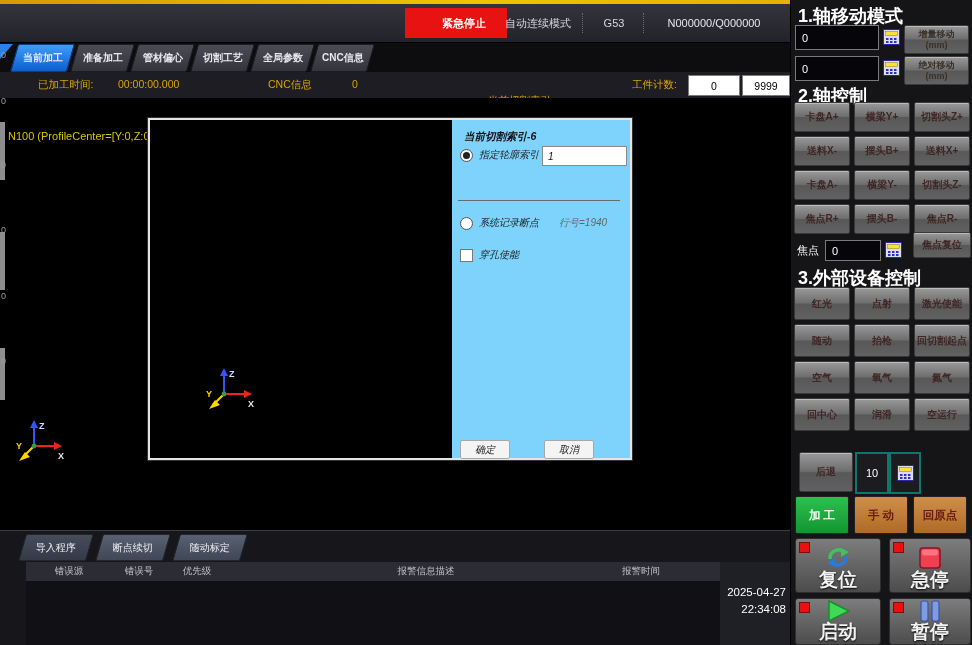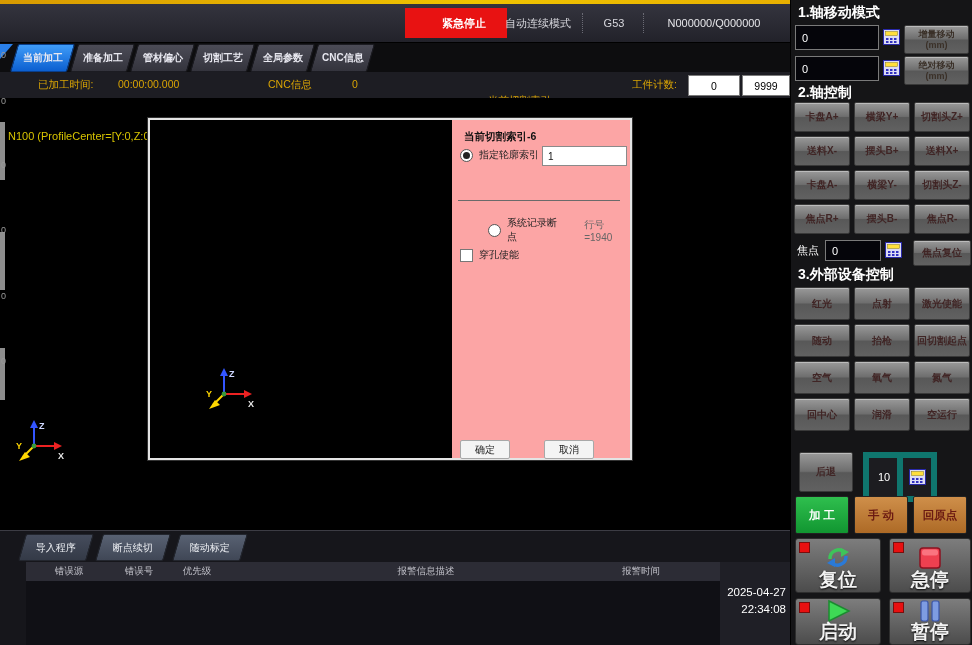--- a/index.html
+++ b/index.html
@@ -38,21 +38,21 @@
         font-size:10.5px;display:flex;align-items:center;justify-content:center;cursor:text;}
   
   .canvas{position:absolute;left:0;top:98px;width:790px;height:432px;background:#000;}
   .annot{position:absolute;left:8px;top:130px;color:#d8c400;font-size:11px;}
   .edgebar{position:absolute;width:5px;background:#8e8e8e;}
   .edgemark{position:absolute;left:1px;color:#9a9a9a;font-size:9px;}
   
   .pwin{position:absolute;left:148px;top:118px;width:484px;height:342px;background:#efefef;
         border:2px solid #e4e4e4;box-shadow:0 0 0 1px #333;box-sizing:border-box;}
   .preview{position:absolute;left:0;top:0;width:302px;height:338px;background:#000;}
-  .dlg{position:absolute;left:302px;top:0;width:178px;height:338px;background:#fca5a5;color:#222;}
+  .dlg{position:absolute;left:302px;top:0;width:178px;height:338px;background:#7dd3fc;color:#222;font-style:italic;}
   .dlg-title{position:absolute;left:12px;top:10px;font-size:10.5px;font-weight:bold;color:#111;}
   .dlg-row{position:absolute;left:8px;display:flex;align-items:center;gap:6px;font-size:10px;color:#222;}
   .radio{width:11px;height:11px;border:1px solid #555;border-radius:50%;background:#fff;position:relative;flex:none;cursor:pointer;}
   .radio.on::after{content:"";position:absolute;inset:2px;border-radius:50%;background:#222;}
   .chk{width:11px;height:11px;border:1px solid #777;background:#fff;flex:none;cursor:pointer;}
   .dlg-input{position:absolute;left:90px;top:26px;width:78px;height:18px;background:#fff;border:1px solid #8a8a8a;
              font-size:10px;color:#111;display:flex;align-items:center;padding-left:5px;cursor:text;}
   .dlg-sep{position:absolute;left:6px;top:80px;width:162px;height:1px;background:#6a6a6a;}
   .lineno{color:#666;margin-left:14px;}
   .dlg-btn{position:absolute;top:320px;width:48px;height:17px;background:#f4f4f4;border:1px solid #a8a8a8;border-radius:2px;
@@ -66,36 +66,36 @@
   .btab span{transform:skewX(16deg);font-size:10px;color:#eef0f4;white-space:nowrap;}
   .btab.first{background:linear-gradient(180deg,#454c5c,#343a47);}
   .thead{position:absolute;left:26px;top:31px;width:694px;height:19px;background:#2c2c35;}
   .th{position:absolute;top:3px;font-size:9.5px;color:#c2c2ca;text-align:center;}
   .tbody{position:absolute;left:26px;top:50px;width:694px;height:65px;background:#101015;}
   .datebox{position:absolute;left:720px;top:31px;width:70px;height:84px;background:#1f1f26;
            color:#fff;font-size:11.5px;text-align:right;padding-top:22px;box-sizing:border-box;line-height:1.5;}
   .datebox div{padding-right:4px;}
   
   .rpanel{position:absolute;left:790px;top:0;width:182px;height:645px;background:#151517;border-left:1px solid #000;}
-  .rsec{position:absolute;left:7px;color:#fff;font-size:14px;font-weight:bold;white-space:nowrap;}
+  .rsec{position:absolute;left:7px;color:#fff;font-size:18px;font-weight:bold;white-space:nowrap;}
   .dinput{position:absolute;background:#05050a;border:1px solid #7a7a7a;color:#fff;font-size:11px;
           display:flex;align-items:center;padding-left:6px;box-sizing:border-box;cursor:text;}
   .calc{position:absolute;cursor:pointer;}
   .gbtn{background:linear-gradient(180deg,#999 0%,#6e6e6e 48%,#585858 52%,#616161 100%);
         border:1px solid #393939;border-radius:2px;color:#402525;font-weight:bold;font-size:10px;
         display:flex;align-items:center;justify-content:center;box-shadow:inset 0 1px 0 rgba(255,255,255,.35);
         cursor:pointer;white-space:nowrap;}
   .label-btn{position:absolute;font-size:9px;line-height:1.15;color:#3a3028;flex-direction:column;}
   .agrid{position:absolute;left:3px;top:102px;width:176px;display:grid;grid-template-columns:1fr 1fr 1fr;
          grid-auto-rows:30px;gap:4px;}
   .dgrid{position:absolute;left:3px;top:287px;width:176px;display:grid;grid-template-columns:1fr 1fr 1fr;
          grid-auto-rows:33px;gap:4px;}
   .focus-label{position:absolute;left:6px;top:243px;color:#fff;font-size:11px;}
-  .darkbox{position:absolute;background:#1c1c20;border:6px solid #0f766e;color:#fff;font-size:11px;
-           display:flex;align-items:center;justify-content:center;margin-left:8px;}
+  .darkbox{position:absolute;background:#1c1c20;border:2px solid #0f766e;color:#fff;font-size:11px;
+           display:flex;align-items:center;justify-content:center;}
   .modegrid{position:absolute;left:4px;top:496px;width:172px;height:38px;display:grid;
             grid-template-columns:1fr 1fr 1fr;gap:5px;}
   .mbtn{border-radius:2px;font-size:11.5px;font-weight:bold;display:flex;align-items:center;justify-content:center;
         cursor:pointer;border:1px solid #222;white-space:nowrap;}
   .mbtn.green{background:linear-gradient(180deg,#2fbf4e,#119631);color:#fff;}
   .mbtn.orange{background:linear-gradient(180deg,#cf8f4a,#ad6a26);color:#6b1a12;}
   .bigbtn{position:absolute;background:linear-gradient(180deg,#7d7d7d,#4c4c4c);border:1px solid #2e2e2e;border-radius:3px;
           display:flex;flex-direction:column;align-items:center;justify-content:flex-end;padding-bottom:2px;
           box-sizing:border-box;cursor:pointer;}
   .bigbtn .lbl{color:#f2f2f2;font-size:19px;font-weight:bold;text-shadow:0 1px 2px #000;line-height:1.05;}
@@ -195,21 +195,21 @@
       </svg>
     </div>
     <div class="dlg">
       <div class="dlg-title">当前切割索引-6</div>
       <div class="dlg-row" style="top:28px;">
         <span class="radio on"></span>
         <span>指定轮廓索引</span>
       </div>
       <div class="dlg-input">1</div>
       <div class="dlg-sep"></div>
-      <div class="dlg-row" style="top:96px;margin-left:28px;">
+      <div class="dlg-row" style="top:96px;">
         <span class="radio"></span>
         <span>系统记录断点</span>
         <span class="lineno">行号=1940</span>
       </div>
       <div class="dlg-row" style="top:128px;">
         <span class="chk"></span>
         <span>穿孔使能</span>
       </div>
       <div class="dlg-btn" style="left:8px;">确定</div>
       <div class="dlg-btn" style="left:92px;">取消</div>
@@ -306,21 +306,21 @@
       <rect x="2.5" y="2.5" width="12" height="4" fill="#ffdf3c" stroke="#8a7a10" stroke-width="0.5"></rect>
       <g fill="#3030c0">
           <rect x="3" y="9" width="2.5" height="2"></rect>
           <rect x="7" y="9" width="2.5" height="2"></rect>
           <rect x="11" y="9" width="2.5" height="2"></rect>
           <rect x="3" y="12" width="2.5" height="2"></rect>
           <rect x="7" y="12" width="2.5" height="2"></rect>
           <rect x="11" y="12" width="2.5" height="2"></rect>
         </g>
     </svg>
-    <div class="gbtn" style="position:absolute;left:122px;top:240px;width:56px;height:24px;font-family:Liberation Serif, serif;">焦点复位</div>
+    <div class="gbtn" style="position:absolute;left:122px;top:232px;width:56px;height:24px;font-family:Liberation Serif, serif;">焦点复位</div>
 
     <div class="rsec" style="top:266px;">3.外部设备控制</div>
 
     <div class="dgrid">
       <div class="gbtn">红光</div>
       <div class="gbtn">点射</div>
       <div class="gbtn">激光使能</div>
       <div class="gbtn">随动</div>
       <div class="gbtn">抬枪</div>
       <div class="gbtn">回切割起点</div>

